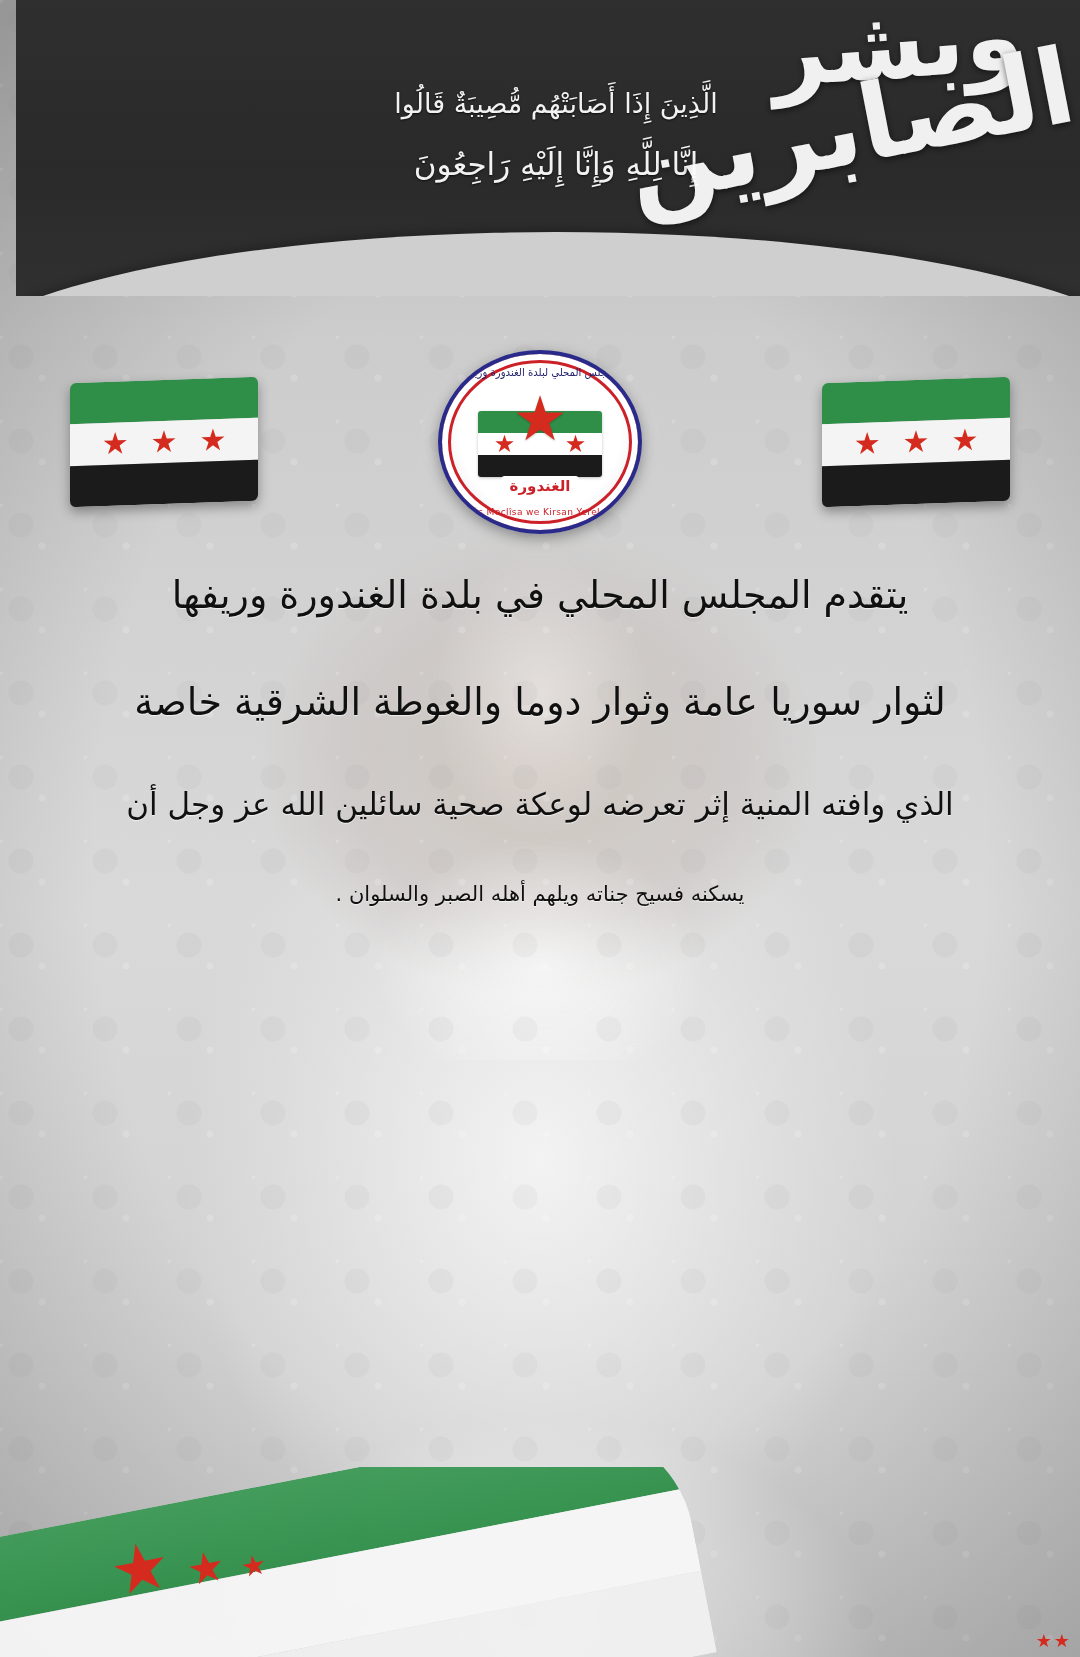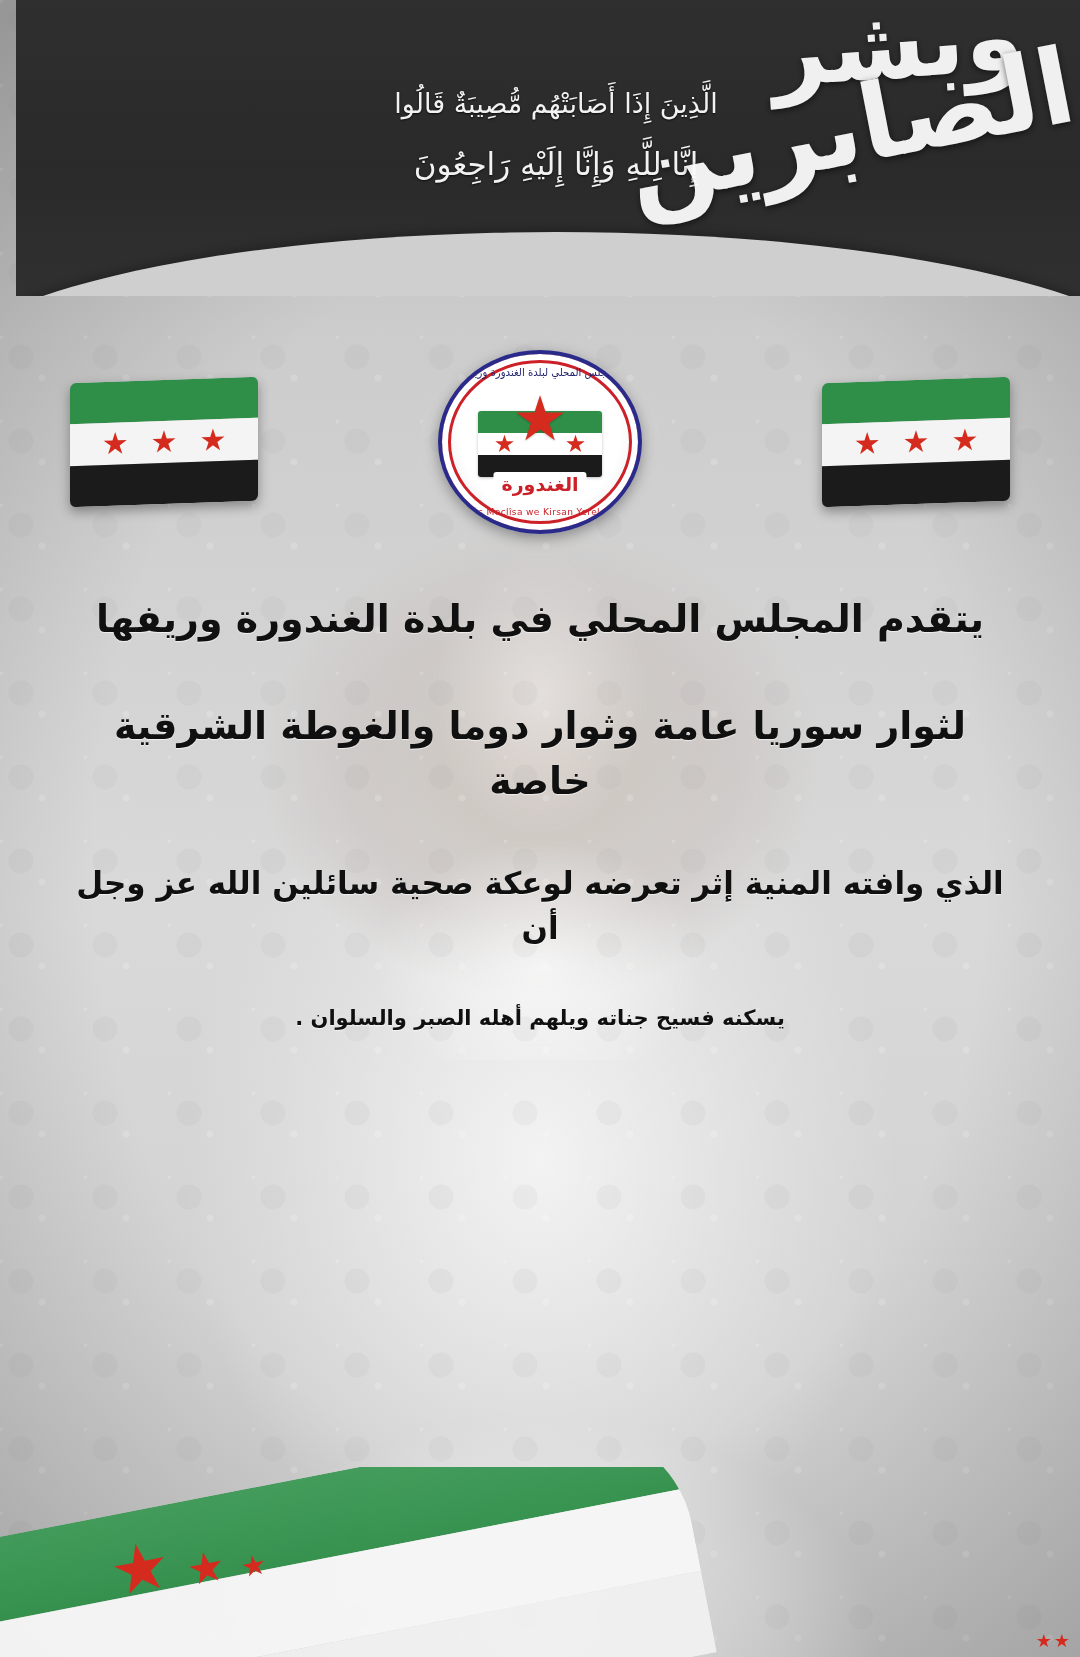--- a/index.html
+++ b/index.html
@@ -239,41 +239,41 @@
     font-size: 62px;
     line-height: 1;
     color: #d52b1e;
     text-shadow: 0 1px 2px rgba(0,0,0,0.25);
   }
   .logo-name {
     position: absolute;
     bottom: 34px;
     left: 50%;
     transform: translateX(-50%);
-    font-size: 19px;
+    font-size: 15px;
     font-weight: 700;
     color: #cc2128;
     background: #ffffff;
     padding: 1px 8px;
     border-radius: 3px;
     white-space: nowrap;
     text-align: right;
   }
 
   
   .body-text {
     position: absolute;
     left: 60px;
     right: 60px;
-    top: 592px;
+    top: 568px;
     text-align: center;
     direction: rtl;
     color: #101010;
     font-family: "DejaVu Sans", "Liberation Serif", serif;
-    font-weight: 700;
+    font-weight: 400;
   }
   .body-text p {
     margin: 0 0 52px 0;
     line-height: 1.45;
     text-shadow: 0 1px 1px rgba(255,255,255,0.65);
   }
   .ln-1 { font-size: 38px; }
   .ln-2 { font-size: 38px; }
   .ln-3 { font-size: 38px; }
   .ln-4 { font-size: 35px; }

